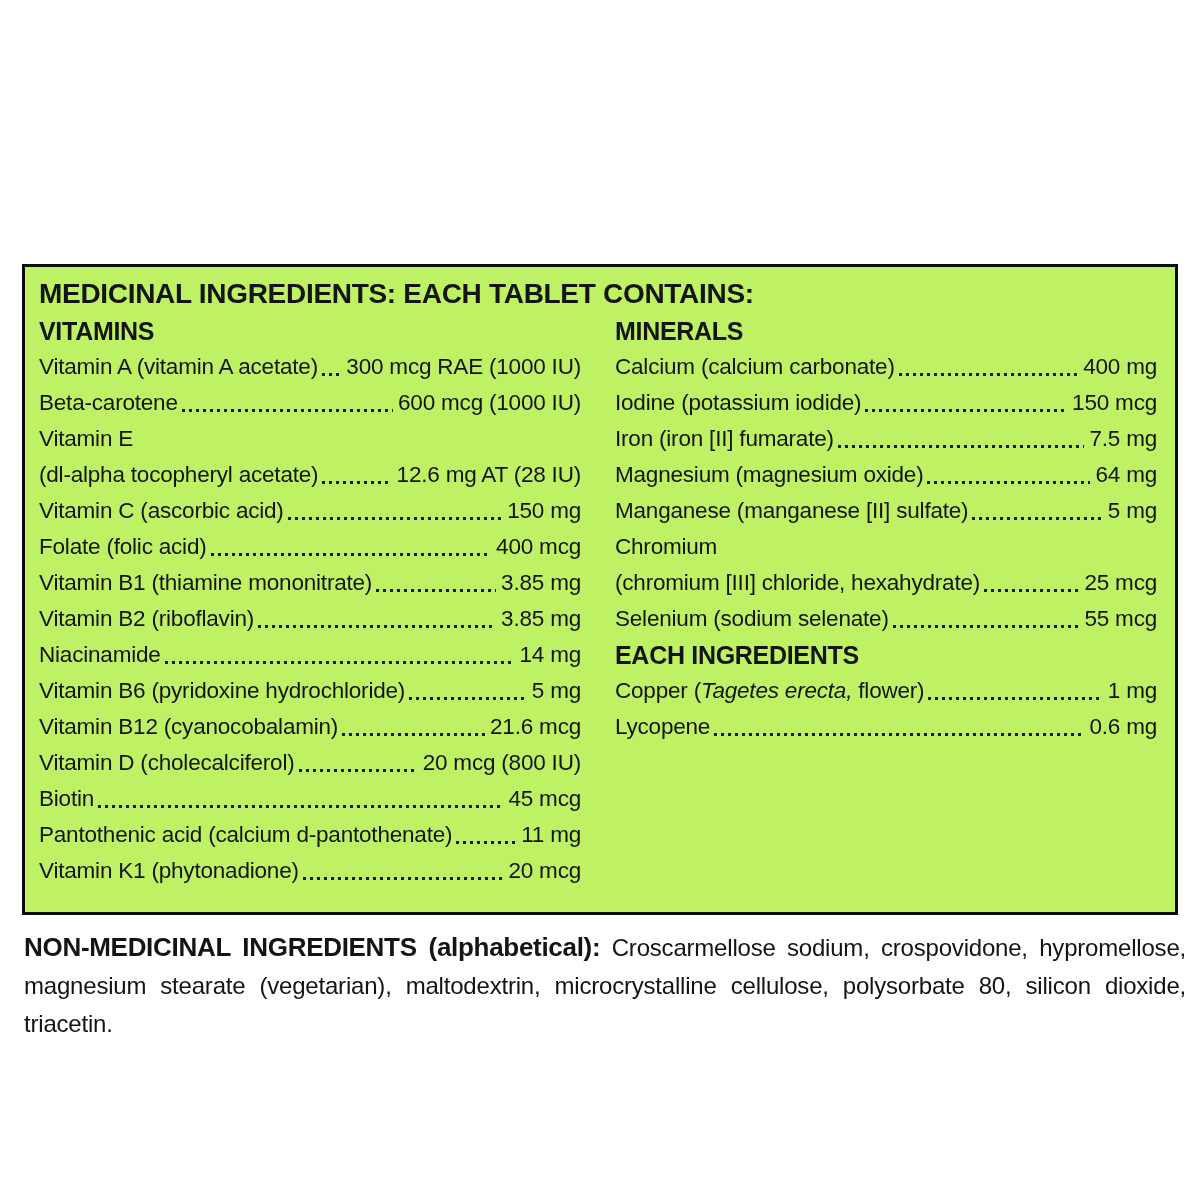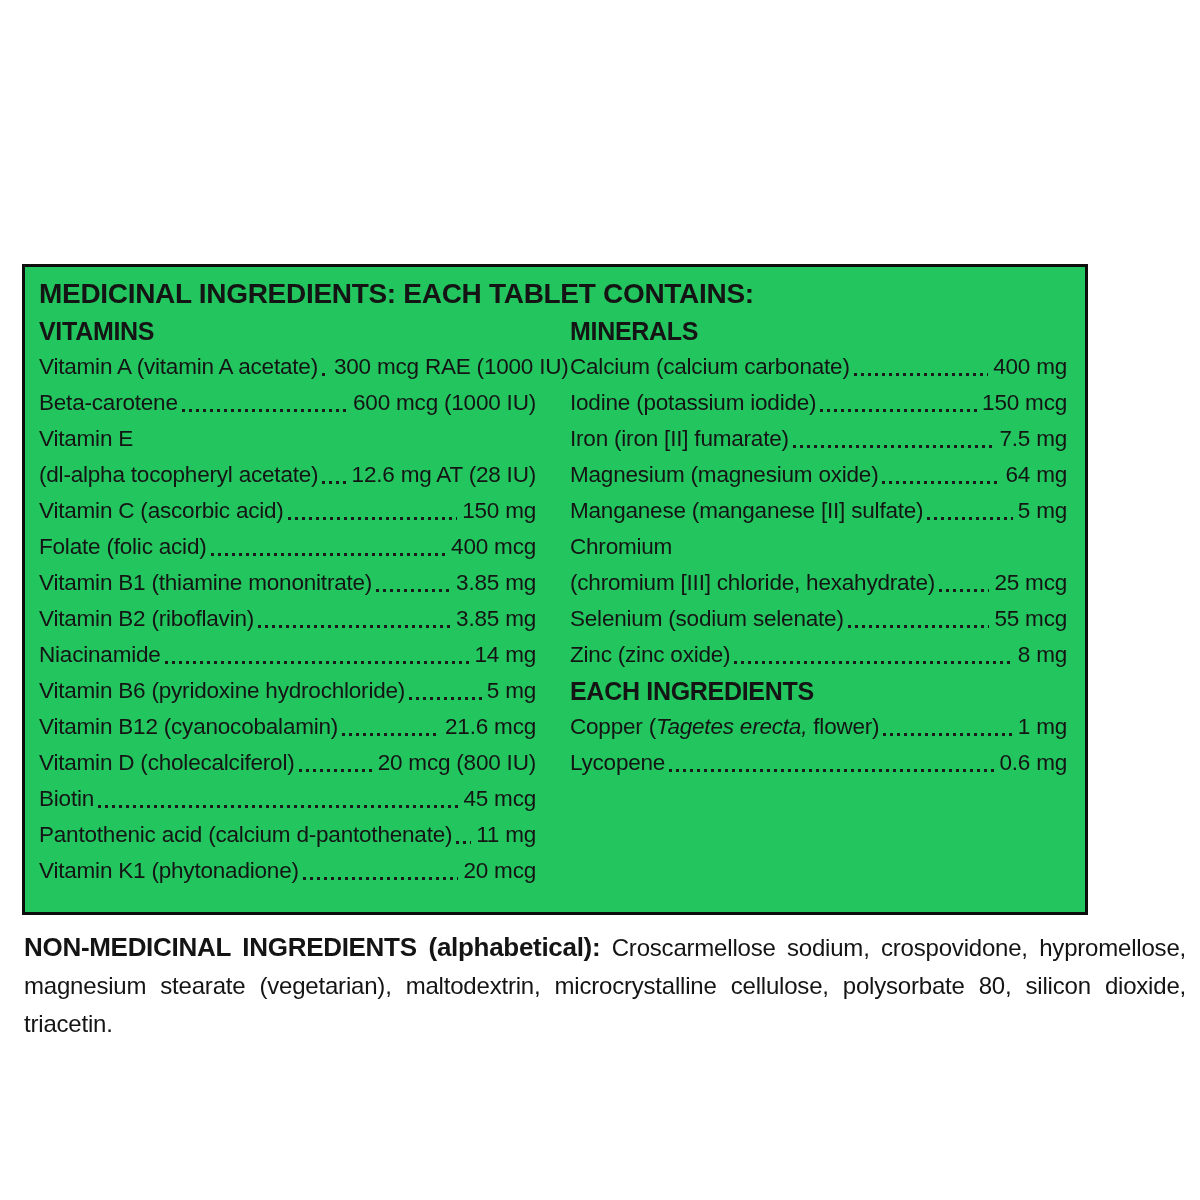--- a/index.html
+++ b/index.html
@@ -12,26 +12,26 @@
     height: 1200px;
     position: relative;
     font-family: "Liberation Sans", sans-serif;
     color: #141414;
     -webkit-font-smoothing: antialiased;
   }
   .panel {
     position: absolute;
     left: 22px;
     top: 264px;
-    width: 1066px;
+    width: 1156px;
     height: 651px;
     box-sizing: border-box;
     border: 3px solid #0d0d0d;
     padding: 8px 18px 8px 14px;
-    background: #22c55e;
+    background: #bef264;
   }
   .panel-title {
     font-size: 28px;
     font-weight: bold;
     line-height: 38px;
     letter-spacing: -0.3px;
     margin: 0 0 0 0;
     white-space: nowrap;
   }
   .cols {
@@ -202,25 +202,20 @@
         <div class="row">
           <span class="name">(chromium [III] chloride, hexahydrate)</span>
           <span class="leader"></span>
           <span class="value">25 mcg</span>
         </div>
         <div class="row">
           <span class="name">Selenium (sodium selenate)</span>
           <span class="leader"></span>
           <span class="value">55 mcg</span>
         </div>
-        <div class="row">
-          <span class="name">Zinc (zinc oxide)</span>
-          <span class="leader"></span>
-          <span class="value">8 mg</span>
-        </div>
         <div class="sec-heading">EACH INGREDIENTS</div>
         <div class="row">
           <span class="name"><span>Copper (</span><i>Tagetes erecta,</i><span> flower)</span></span>
           <span class="leader"></span>
           <span class="value">1 mg</span>
         </div>
         <div class="row">
           <span class="name">Lycopene</span>
           <span class="leader"></span>
           <span class="value">0.6 mg</span>

